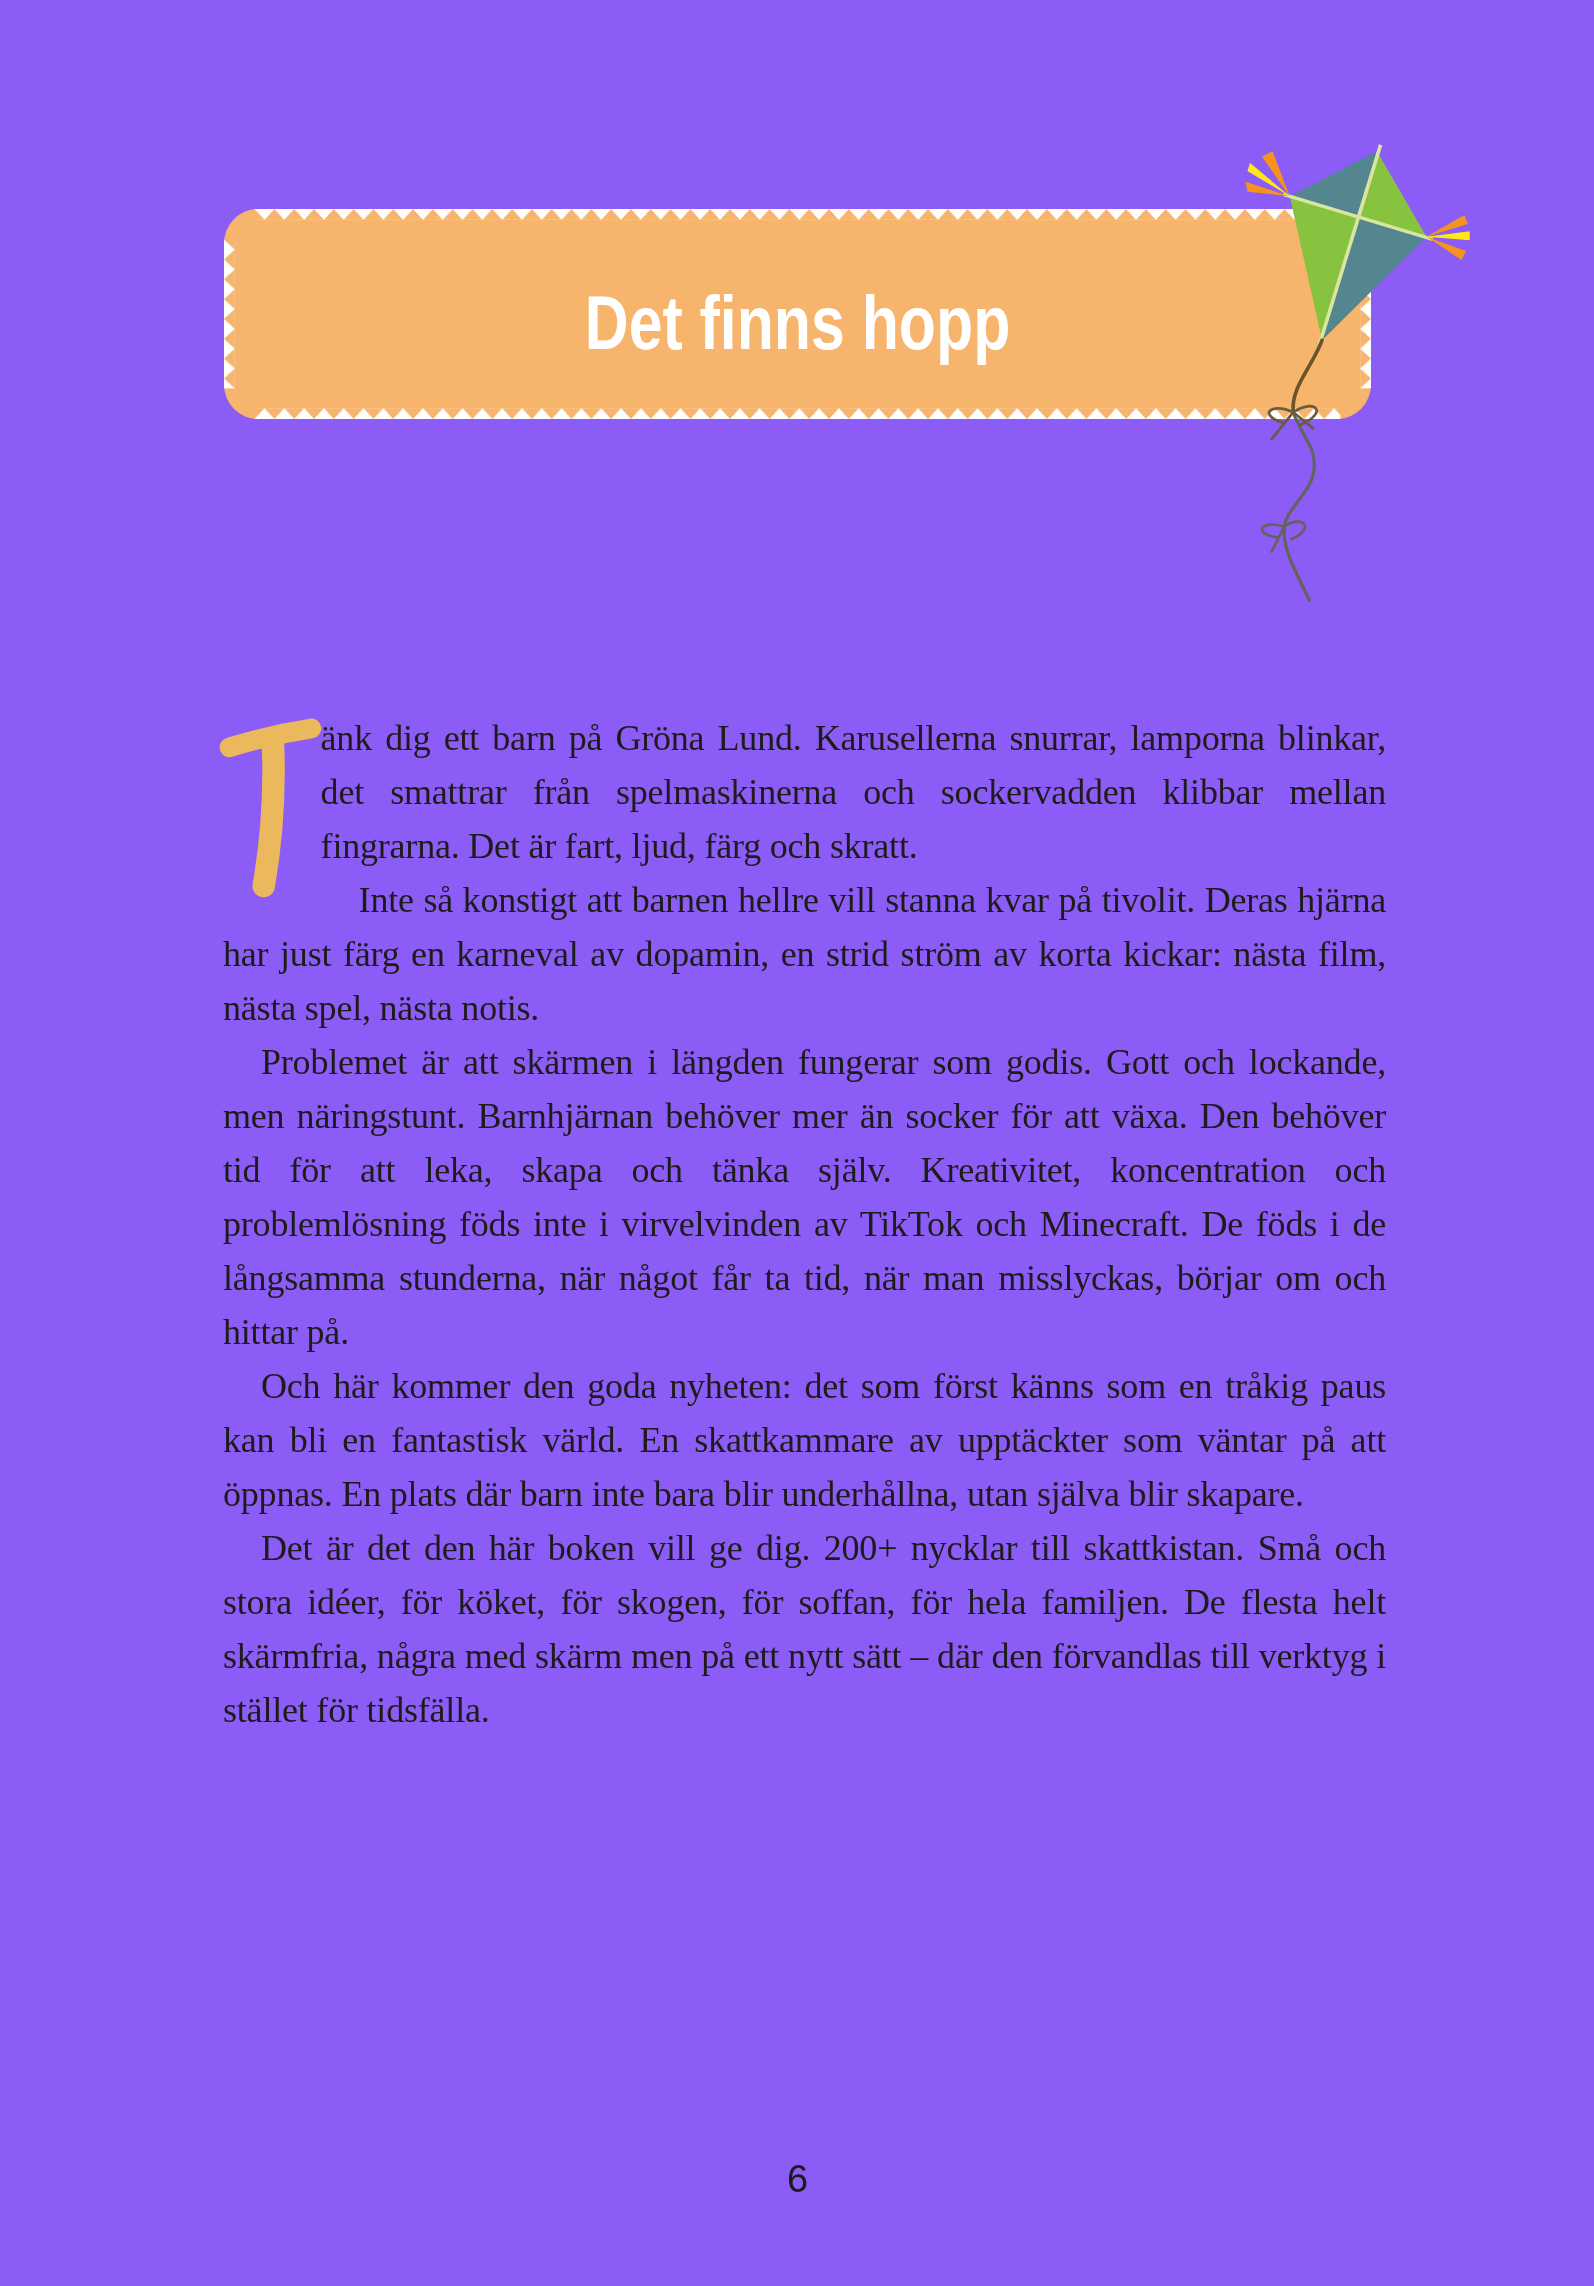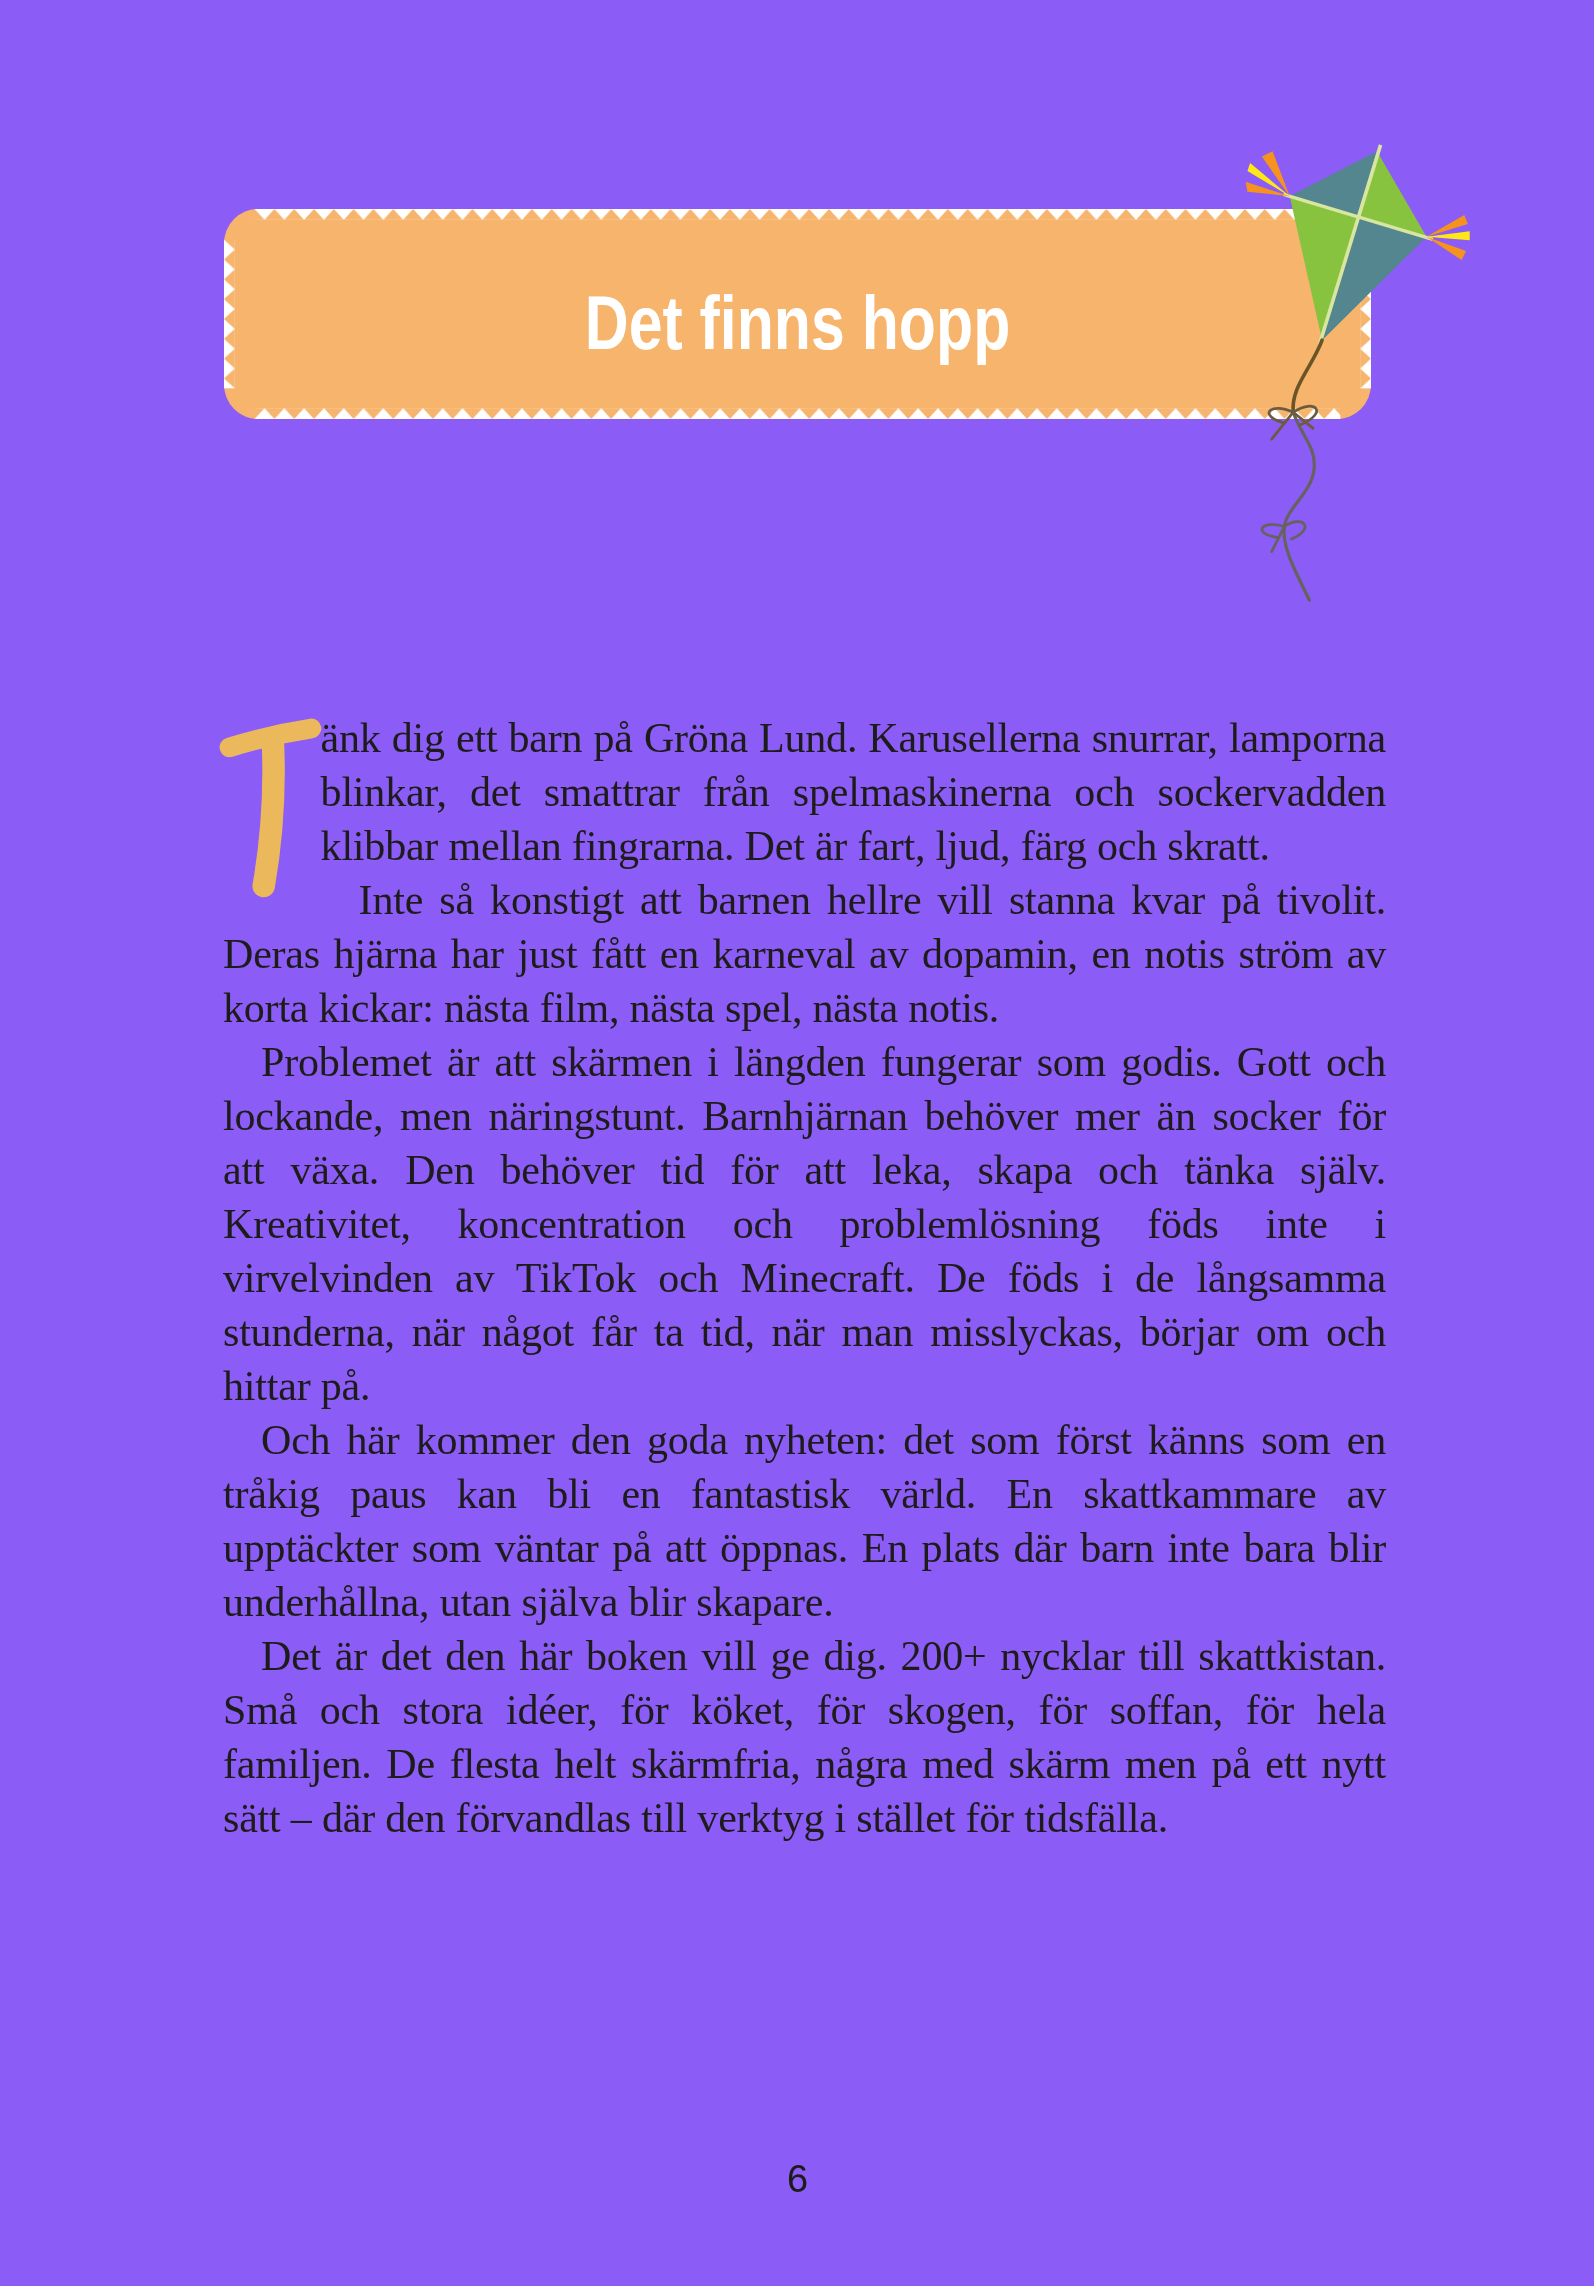--- a/index.html
+++ b/index.html
@@ -12,21 +12,21 @@
   .banner h1{position:relative;z-index:2;margin:0;height:100%;box-sizing:border-box;
              display:flex;align-items:center;justify-content:center;padding-top:16px;
              font-family:"Liberation Sans",sans-serif;font-weight:700;font-size:76px;
              color:#ffffff;transform:scaleX(0.8);white-space:nowrap;}
 
   
   .kite{position:absolute;left:1188px;top:126px;width:306px;height:513px;z-index:2;}
 
   
   .bodytext{position:absolute;left:223px;top:711px;width:1163px;z-index:0;
-            text-align:justify;font-size:42px;line-height:54px;letter-spacing:-0.2px;}
+            text-align:justify;font-size:36px;line-height:54px;letter-spacing:-0.2px;}
   .bodytext p{margin:0;text-indent:38px;}
   .bodytext p.lead{text-indent:0;}
   .dropcap{float:left;width:85px;height:160px;margin:3.6px 12.6px 0 0;position:relative;}
   .dropcap svg{position:absolute;left:0;top:0;width:94px;height:180px;overflow:visible;}
   .sr{position:absolute;width:0.9px;height:0.9px;overflow:hidden;clip:rect(0 0 0 0);white-space:nowrap;}
 
   
   .pagenum{position:absolute;left:0;top:2158px;width:100%;text-align:center;
            font-family:"Liberation Sans",sans-serif;font-size:38px;color:#1D1C1A;}
 </style>
@@ -104,21 +104,21 @@
   <div class="bodytext">
     <p class="lead">
       <span class="dropcap">
         <svg viewBox="0 0 104 200">
           <path d="M7,36 Q52,22 98,15" stroke="#EBB95C" stroke-width="22" fill="none" stroke-linecap="round"></path>
           <path d="M55,26 C58,85 54,138 45,190" stroke="#EBB95C" stroke-width="25" fill="none" stroke-linecap="round"></path>
         </svg>
         <span class="sr">T</span>
       </span><span>änk dig ett barn på Gröna Lund. Karusellerna snurrar, lamporna blinkar, det smattrar från spelmaskinerna och sockervadden klibbar mellan fingrarna. Det är fart, ljud, färg och skratt.</span>
     </p>
-    <p>Inte så konstigt att barnen hellre vill stanna kvar på tivolit. Deras hjärna har just fått en karneval av dopamin, en notis ström av korta kickar: nästa film, nästa spel, nästa notis.</p>
+    <p>Inte så konstigt att barnen hellre vill stanna kvar på tivolit. Deras hjärna har just färg en karneval av dopamin, en strid ström av korta kickar: nästa film, nästa spel, nästa notis.</p>
     <p>Problemet är att skärmen i längden fungerar som godis. Gott och lockande, men näringstunt. Barnhjärnan behöver mer än socker för att växa. Den behöver tid för att leka, skapa och tänka själv. Kreativitet, koncentration och problemlösning föds inte i virvelvinden av TikTok och Minecraft. De föds i de långsamma stunderna, när något får ta tid, när man misslyckas, börjar om och hittar på.</p>
     <p>Och här kommer den goda nyheten: det som först känns som en tråkig paus kan bli en fantastisk värld. En skattkammare av upptäckter som väntar på att öppnas. En plats där barn inte bara blir underhållna, utan själva blir skapare.</p>
     <p>Det är det den här boken vill ge dig. 200+ nycklar till skattkistan. Små och stora idéer, för köket, för skogen, för soffan, för hela familjen. De flesta helt skärmfria, några med skärm men på ett nytt sätt – där den förvandlas till verktyg i stället för tidsfälla.</p>
   </div>
 
   <div class="pagenum">6</div>
 
 </div>
 
 

